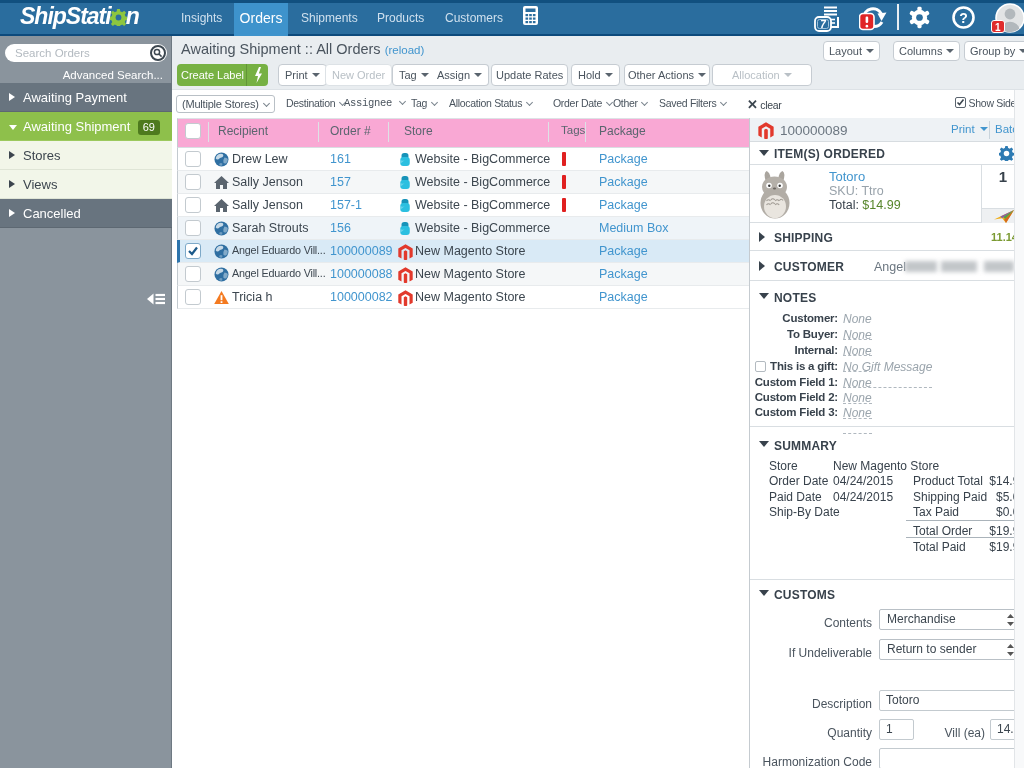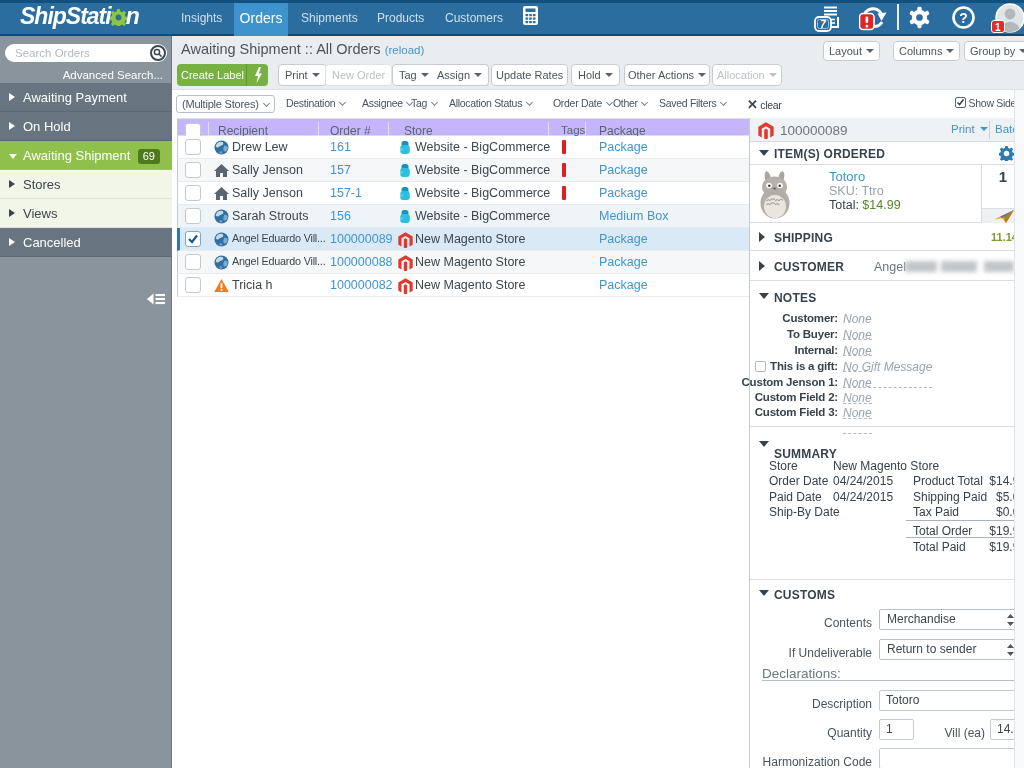--- a/index.html
+++ b/index.html
@@ -72,21 +72,21 @@
 #filterrow { position:absolute; left:172px; top:90px; width:923px; height:28px;
   background:#fff; }
 #mstores { position:absolute; left:4px; top:5px; height:18px; line-height:16px;
   border:1px solid #b9c0c6; border-radius:3px; font-size:11px; letter-spacing:-0.2px; color:#4a545e; padding:0 5px; white-space:nowrap; }
 .fitem { position:absolute; top:7px; font-size:10.5px; letter-spacing:-0.3px; color:#4a545e; white-space:nowrap; }
 .chev { display:inline-block; width:5px; height:5px; border-right:1.5px solid #7a848e;
   border-bottom:1.5px solid #7a848e; transform:rotate(45deg); vertical-align:2px; margin-left:2px; }
 
 
 #tablewrap { position:absolute; left:177px; top:118px; width:572px; }
-#thead { position:relative; height:18px; background:#c4b5fd; border-top:1px solid #dde2e6;
+#thead { position:relative; height:30px; background:#f9a8d4; border-top:1px solid #dde2e6;
   border-bottom:1px solid #d9dee2; border-left:1px solid #c3cacf; color:#5b656f; font-size:12px; }
 .th { position:absolute; top:5px; }
 .colline { position:absolute; top:3px; width:1px; height:20px; background:#dde2e6; }
 .trow { position:relative; height:23px; border-bottom:1px solid #e8ebed;
   border-left:1px solid #c3cacf; background:#fff; font-size:12.5px; color:#3c464f; }
 .trow.alt { background:#f5f7f8; }
 .trow.sel { background:#d9eaf6; border-left:3px solid #2e75ad; }
 .cb { position:absolute; left:7px; top:3px; width:16px; height:16px; background:#fff;
   border:1px solid #c3cacf; border-radius:3px; }
 .trow.sel .cb { left:5px; border-color:#7da9c8; }
@@ -255,21 +255,20 @@
       <div id="searchcircle">
           <svg width="12" height="12" viewBox="0 0 12 12" style="position:absolute;left:0px;top:0px;">
             <circle cx="5" cy="5" r="2.6" fill="none" stroke="#3c4750" stroke-width="1.5"></circle>
             <path d="M7 7 L9.6 9.6" stroke="#3c4750" stroke-width="1.5"></path>
           </svg>
         </div>
     </div>
     <div id="advsearch">Advanced Search...</div>
     <div id="menu">
       <div class="mitem"><span class="arr"></span>Awaiting Payment</div>
-      <div class="mitem"><span class="arr"></span>On Hold</div>
       <div class="mitem green"><span class="arr"></span>Awaiting Shipment<span class="badge69">69</span></div>
       <div class="mitem light"><span class="arr"></span>Stores</div>
       <div class="mitem light"><span class="arr"></span>Views</div>
       <div class="mitem"><span class="arr"></span>Cancelled</div>
     </div>
     <div id="collapse"><svg width="18" height="14" viewBox="0 0 18 14">
           <path d="M0 7 L6.5 1.5 v11 z" fill="#fff"></path>
           <g stroke="#fff" stroke-width="2.2">
             <path d="M8.5 3 h9.5"></path>
             <path d="M8.5 7 h9.5"></path>
@@ -290,27 +289,27 @@
     <div id="bolt"><svg width="22" height="22" viewBox="0 0 22 22">
           <path d="M12 3 L8 12 h3 L9.5 19 L15 9.5 h-3.2 L14 3 z" fill="#fff"></path>
         </svg></div>
     <div class="tbtn" style="left:106px;">Print<span class="caret"></span></div>
     <div class="tbtn" style="left:153px; color:#b9c0c6; border-color:#dde2e6;">New Order</div>
     <div class="tbtn" style="left:220px; border-radius:4px 0 0 4px;">Tag<span class="caret"></span></div>
     <div class="tbtn" style="left:259px; border-radius:0 4px 4px 0; border-left:0;">Assign<span class="caret"></span></div>
     <div class="tbtn" style="left:319px; padding:0 4px;">Update Rates</div>
     <div class="tbtn" style="left:399px;">Hold<span class="caret"></span></div>
     <div class="tbtn" style="left:452px; padding:0 3px;">Other Actions<span class="caret"></span></div>
-    <div class="tbtn" style="left:540px; color:#b9c0c6; padding:0 4px;">Allocation<span class="caret" style="border-top-color:#b9c0c6;"></span></div>
+    <div class="tbtn" style="left:540px; color:#b9c0c6; padding:0 19px;">Allocation<span class="caret" style="border-top-color:#b9c0c6;"></span></div>
   </div>
 
   <div id="filterrow">
     <div id="mstores">(Multiple Stores) <span class="chev"></span></div>
     <div class="fitem" style="left:114px;">Destination <span class="chev"></span></div>
-    <div class="fitem" style="left:190px;">Assignee <span class="chev"></span></div>
+    <div class="fitem" style="left:172px;font-family:Liberation Mono, monospace;">Assignee <span class="chev"></span></div>
     <div class="fitem" style="left:239px;">Tag <span class="chev"></span></div>
     <div class="fitem" style="left:277px;">Allocation Status <span class="chev"></span></div>
     <div class="fitem" style="left:381px;">Order Date <span class="chev"></span></div>
     <div class="fitem" style="left:441px;">Other <span class="chev"></span></div>
     <div class="fitem" style="left:487px;">Saved Filters <span class="chev"></span></div>
     <div class="fitem" style="left:575px; color:#3c464f;"><b style="font-size:13px;">✕</b> clear</div>
     <div class="fitem" style="left:783px;"><span style="display:inline-block;width:11px;height:11px;border:1px solid #5a646e;border-radius:2px;position:relative;vertical-align:-1px;"><svg width="11" height="11" viewBox="0 0 11 11" style="position:absolute;left:-1px;top:-1px;">
             <path d="M2.5 5.5 L4.5 7.5 L8.5 2.5" stroke="#3c464f" stroke-width="1.6" fill="none"></path>
           </svg></span> Show Sideba</div>
   </div>
@@ -503,35 +502,35 @@
         </div>
       <div class="nrow" style="top:63px;">
           <span class="nlab">Internal:</span>
           <span class="nval">None</span>
         </div>
       <div class="nrow" style="top:79px;">
           <span class="nlab"><span style="display:inline-block;width:11px;height:11px;border:1px solid #b3bac0;border-radius:2px;vertical-align:-2px;margin-right:4px;background:#fff;"></span>This is a gift:</span>
           <span class="nval">No Gift Message</span>
         </div>
       <div class="nrow" style="top:95px;">
-          <span class="nlab">Custom Jenson 1:</span>
+          <span class="nlab">Custom Field 1:</span>
           <span class="nval">None</span>
         </div>
       <div class="nrow" style="top:110px;">
           <span class="nlab">Custom Field 2:</span>
           <span class="nval">None</span>
         </div>
       <div class="nrow" style="top:125px;">
           <span class="nlab">Custom Field 3:</span>
           <span class="nval">None</span>
         </div>
     </div>
     <div style="position:absolute;left:0;top:309px;width:265px;height:152px;">
       <span class="tri-d" style="position:absolute;left:9px;top:14px;"></span>
-      <span class="sechead" style="position:absolute;left:24px;top:20px;">SUMMARY</span>
+      <span class="sechead" style="position:absolute;left:24px;top:12px;">SUMMARY</span>
       <span class="slab" style="left:19px;top:32px;">Store</span>
         <span class="sval" style="left:83px;top:32px;">New Magento Store</span>
       <span class="slab" style="left:19px;top:47px;">Order Date</span>
         <span class="sval" style="left:83px;top:47px;">04/24/2015</span>
       <span class="slab" style="left:19px;top:63px;">Paid Date</span>
         <span class="sval" style="left:83px;top:63px;">04/24/2015</span>
       <span class="slab" style="left:19px;top:78px;">Ship-By Date</span>
       <span class="slab" style="left:163px;top:47px;">Product Total</span>
         <span class="samt" style="top:47px;">$14.99</span>
       <span class="slab" style="left:163px;top:63px;">Shipping Paid</span>
@@ -551,21 +550,20 @@
       <span class="clab" style="top:36px;">Contents</span>
       <div class="csel" style="top:29px;">Merchandise<svg style="position:absolute;right:14px;top:4px;" width="7" height="12" viewBox="0 0 7 12">
             <path d="M3.5 0 L7 4 H0 z" fill="#555"></path>
             <path d="M3.5 12 L0 8 h7 z" fill="#555"></path>
           </svg></div>
       <span class="clab" style="top:66px;">If Undeliverable</span>
       <div class="csel" style="top:59px;">Return to sender<svg style="position:absolute;right:14px;top:4px;" width="7" height="12" viewBox="0 0 7 12">
             <path d="M3.5 0 L7 4 H0 z" fill="#555"></path>
             <path d="M3.5 12 L0 8 h7 z" fill="#555"></path>
           </svg></div>
-      <div style="position:absolute;left:12px;top:86px;width:253px;height:15px;border-bottom:1px solid #b6bec4;font-size:13.5px;color:#6b7680;">Declarations:</div>
       <span class="clab" style="top:117px;">Description</span>
       <div class="cinput" style="left:129px;top:110px;width:150px;">Totoro</div>
       <span class="clab" style="top:146px;">Quantity</span>
       <div class="cinput" style="left:129px;top:139px;width:35px;">1</div>
       <span style="position:absolute;left:170px;top:146px;width:65px;text-align:right;font-size:12px;color:#4a545e;">Vill (ea)</span>
       <div class="cinput" style="left:240px;top:139px;width:40px;">14.99</div>
       <span class="clab" style="top:175px;">Harmonization Code</span>
       <div class="cinput" style="left:129px;top:168px;width:150px;"></div>
     </div>
   </div>

